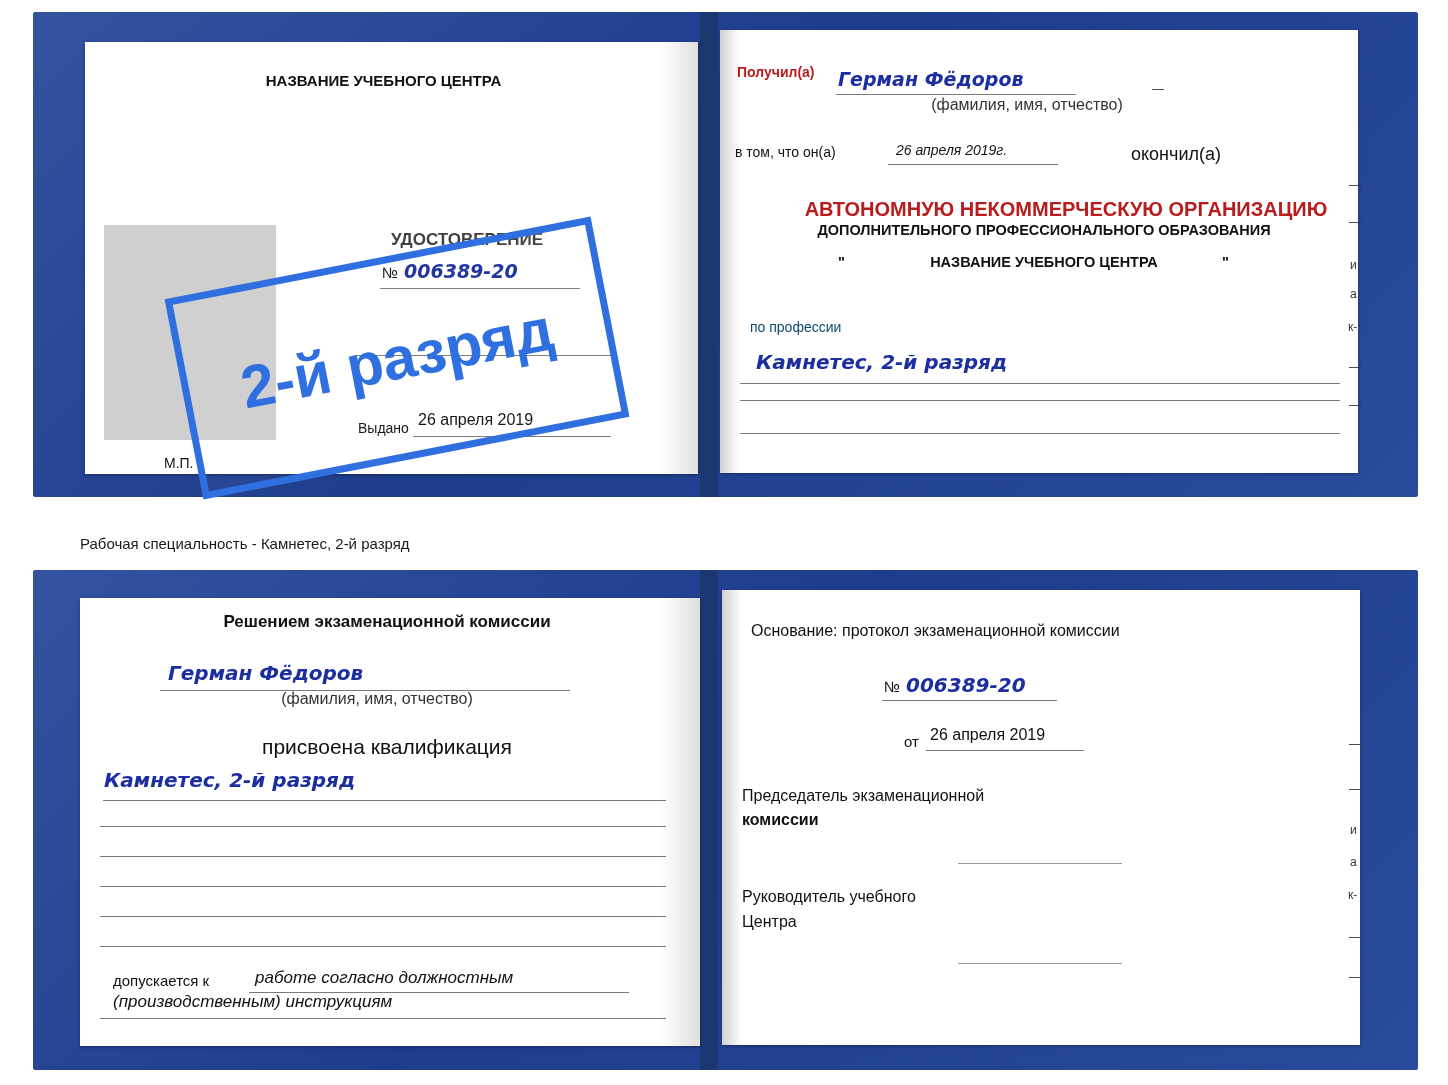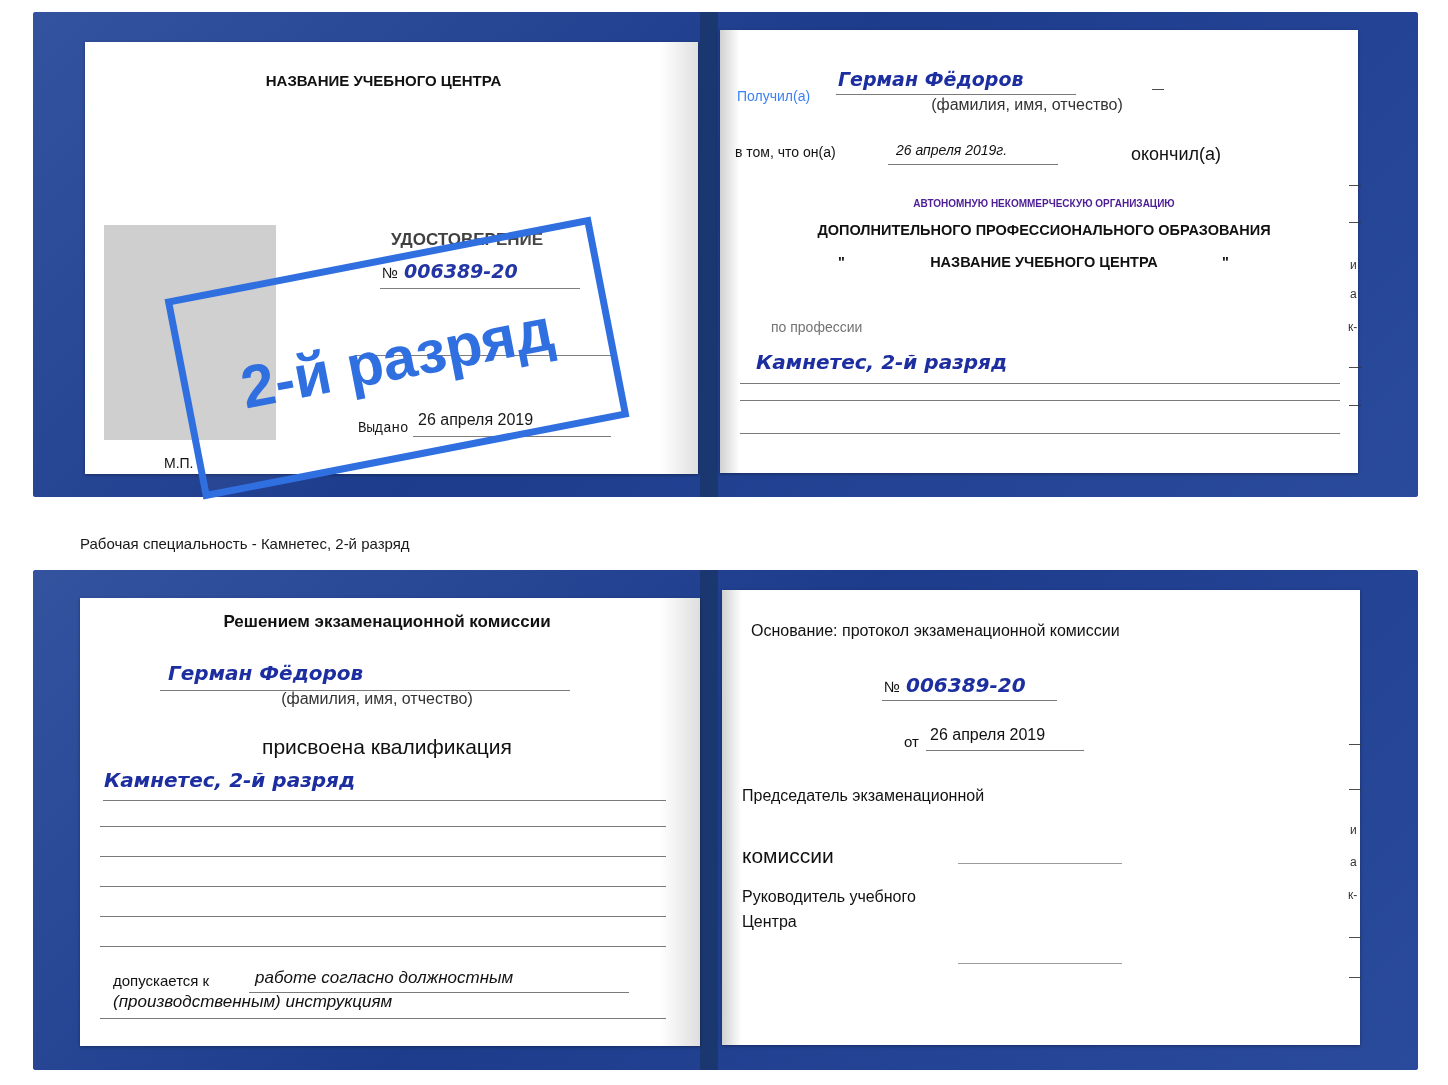--- a/index.html
+++ b/index.html
@@ -56,43 +56,43 @@
 <div class="photo" style="left:104px;top:225px;width:172px;height:215px;"></div>
 
 <div class="t bold center" style="left:300px;top:230px;width:320px;font-size:17px;color:#404040;">УДОСТОВЕРЕНИЕ</div>
 
 <div class="t" style="left:382px;top:264px;font-size:15px;color:#111;">№</div>
 <div class="t hand" style="left:404px;top:260px;font-size:19px;">006389-20</div>
 <div class="line" style="left:380px;top:288px;width:200px;"></div>
 
 <div class="line" style="left:355px;top:355px;width:256px;"></div>
 
-<div class="t" style="left:358px;top:420px;font-size:14px;color:#111;font-family:Liberation Mono, monospace;">Выдано</div>
+<div class="t" style="left:358px;top:420px;font-size:14px;color:#111;">Выдано</div>
 <div class="t" style="left:418px;top:411px;font-size:16px;color:#111;">26 апреля 2019</div>
 <div class="line" style="left:413px;top:436px;width:198px;"></div>
 
 <div class="t" style="left:164px;top:455px;font-size:14px;color:#111;">М.П.</div>
 
-<div class="t" style="left:737px;top:88px;font-size:14px;color:#3b82f6;">Получил(а)</div>
+<div class="t" style="left:737px;top:64px;font-size:14px;color:#b91c1c;font-weight:bold;">Получил(а)</div>
 <div class="t hand" style="left:838px;top:68px;font-size:19px;">Герман Фёдоров</div>
 <div class="line" style="left:836px;top:94px;width:240px;"></div>
 <div class="t tiny center" style="left:905px;top:96px;width:230px;">(фамилия, имя, отчество)</div>
 
 <div class="t" style="left:735px;top:144px;font-size:14px;color:#111;">в том, что он(а)</div>
 <div class="t ital" style="left:896px;top:142px;font-size:14px;color:#111;">26 апреля 2019г.</div>
 <div class="line" style="left:888px;top:164px;width:170px;"></div>
 <div class="t" style="left:1131px;top:144px;font-size:18px;color:#111;">окончил(а)</div>
 
-<div class="t bold center" style="left:737px;top:198px;width:600px;font-size:10px;color:#4c1d95;">АВТОНОМНУЮ НЕКОММЕРЧЕСКУЮ ОРГАНИЗАЦИЮ</div>
+<div class="t bold center" style="left:759px;top:198px;width:600px;font-size:20px;color:#b91c1c;">АВТОНОМНУЮ НЕКОММЕРЧЕСКУЮ ОРГАНИЗАЦИЮ</div>
 <div class="t bold center" style="left:737px;top:222px;width:600px;font-size:14.5px;color:#111;">ДОПОЛНИТЕЛЬНОГО ПРОФЕССИОНАЛЬНОГО ОБРАЗОВАНИЯ</div>
 <div class="t bold" style="left:838px;top:254px;font-size:14.5px;color:#111;">"</div>
 <div class="t bold center" style="left:737px;top:254px;width:600px;font-size:14.5px;color:#111;">НАЗВАНИЕ УЧЕБНОГО ЦЕНТРА</div>
 <div class="t bold" style="left:1222px;top:254px;font-size:14.5px;color:#111;">"</div>
 
-<div class="t" style="left:750px;top:319px;font-size:14px;color:#737373;margin-left:21px;">по профессии</div>
+<div class="t" style="left:750px;top:319px;font-size:14px;color:#0c4a6e;">по профессии</div>
 <div class="t hand" style="left:756px;top:350px;font-size:20px;">Камнетес, 2-й разряд</div>
 <div class="line" style="left:740px;top:383px;width:600px;"></div>
 <div class="line" style="left:740px;top:400px;width:600px;"></div>
 <div class="line" style="left:740px;top:433px;width:600px;"></div>
 
 <div class="bleed" style="left:1152px;top:82px;">—</div>
 <div class="bleed" style="left:1349px;top:178px;">—</div>
 <div class="bleed" style="left:1349px;top:215px;">—</div>
 <div class="bleed" style="left:1350px;top:258px;">и</div>
 <div class="bleed" style="left:1350px;top:287px;">а</div>
@@ -142,21 +142,21 @@
 
 <div class="t" style="left:884px;top:678px;font-size:15px;color:#111;">№</div>
 <div class="t hand" style="left:906px;top:673px;font-size:20px;">006389-20</div>
 <div class="line" style="left:882px;top:700px;width:175px;"></div>
 
 <div class="t" style="left:904px;top:733px;font-size:15px;color:#111;">от</div>
 <div class="t" style="left:930px;top:726px;font-size:16px;color:#111;">26 апреля 2019</div>
 <div class="line" style="left:926px;top:750px;width:158px;"></div>
 
 <div class="t" style="left:742px;top:787px;font-size:16px;color:#111;">Председатель экзаменационной</div>
-<div class="t" style="left:742px;top:844px;font-size:21px;color:#111;">комиссии</div>
+<div class="t" style="left:742px;top:811px;font-size:16px;color:#111;font-weight:bold;">комиссии</div>
 <div class="line thin" style="left:958px;top:863px;width:164px;"></div>
 
 <div class="t" style="left:742px;top:888px;font-size:16px;color:#111;text-align:right;">Руководитель учебного</div>
 <div class="t" style="left:742px;top:913px;font-size:16px;color:#111;">Центра</div>
 <div class="line thin" style="left:958px;top:963px;width:164px;"></div>
 
 <div class="bleed" style="left:1349px;top:737px;">—</div>
 <div class="bleed" style="left:1349px;top:782px;">—</div>
 <div class="bleed" style="left:1350px;top:823px;">и</div>
 <div class="bleed" style="left:1350px;top:855px;">а</div>

